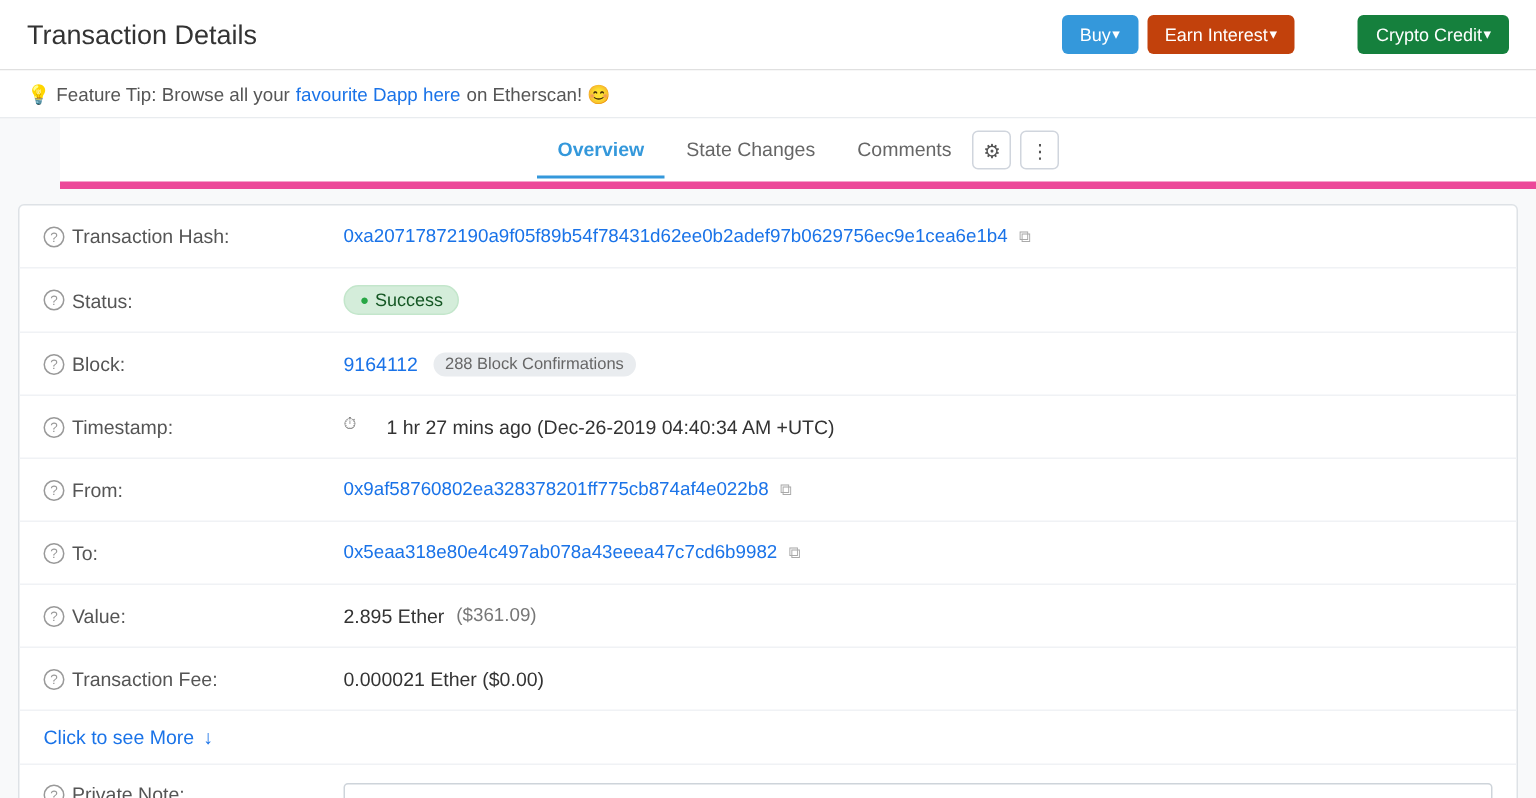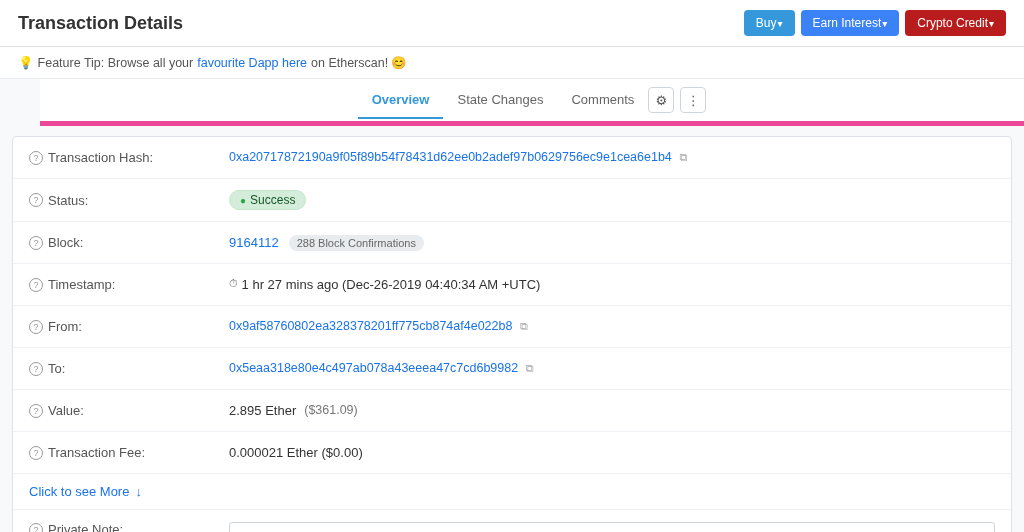--- a/index.html
+++ b/index.html
@@ -2,30 +2,30 @@
 <html><head>
   <meta charset="utf-8">
   <style>
     * { box-sizing: border-box; margin: 0; padding: 0; }
     body { font-family: Arial, sans-serif; font-size: 13px; background: #f8f9fa; color: #333; }
 
     .top-bar {
       display: flex; align-items: center; justify-content: space-between;
       padding: 10px 18px; background: #fff; border-bottom: 1px solid #e0e0e0;
     }
-    .page-title { font-size: 18px; font-weight: 700; color: #333; }
+    .page-title { font-size: 18px; font-weight: 400; color: #333; }
     .top-buttons { display: flex; gap: 6px; }
     .top-btn {
       padding: 6px 12px; border: none; border-radius: 4px;
       font-size: 12px; cursor: pointer; display: flex; align-items: center; gap: 1px;
       color: #fff;
     }
     .btn-buy { background: #3498db; }
-    .btn-earn { background: #3b82f6; }
-    .btn-crypto { background: #b91c1c; }
+    .btn-earn { background: #c2410c; }
+    .btn-crypto { background: #15803d; margin-left: 36px; }
     .btn-caret { font-size: 10px; }
 
     .feature-tip {
       padding: 8px 18px; background: #fff; border-bottom: 1px solid #e9ecef;
       font-size: 12.5px; color: #555; display: flex; align-items: center; gap: 4px;
     }
     .feature-tip a { color: #1a73e8; text-decoration: none; }
 
     .tabs-bar {
       background: #fff; border-bottom: 5px solid #ec4899;
@@ -75,21 +75,21 @@
       display: inline-flex; align-items: center; gap: 4px;
     }
     .badge-success .dot { color: #28a745; font-size: 10px; }
 
     .block-link { color: #1a73e8; text-decoration: none; font-size: 13px; }
     .confirmation-badge {
       background: #e9ecef; color: #666; border-radius: 10px;
       padding: 2px 8px; font-size: 11px; margin-left: 6px;
     }
 
-    .timestamp-text { color: #333; font-size: 13px; }
+    .timestamp-text { color: #333; font-size: 13px; margin-left: 16px; }
 
     .value-text { color: #333; font-size: 13px; }
     .value-usd { color: #777; font-size: 12.5px; margin-left: 4px; }
 
     .click-more {
       padding: 10px 16px; display: flex; align-items: flex-start; gap: 6px;
       color: #1a73e8; font-size: 13px; cursor: pointer; border-bottom: 1px solid #f0f2f5;
     }
 
     .private-note-section { padding: 12px 16px; }

